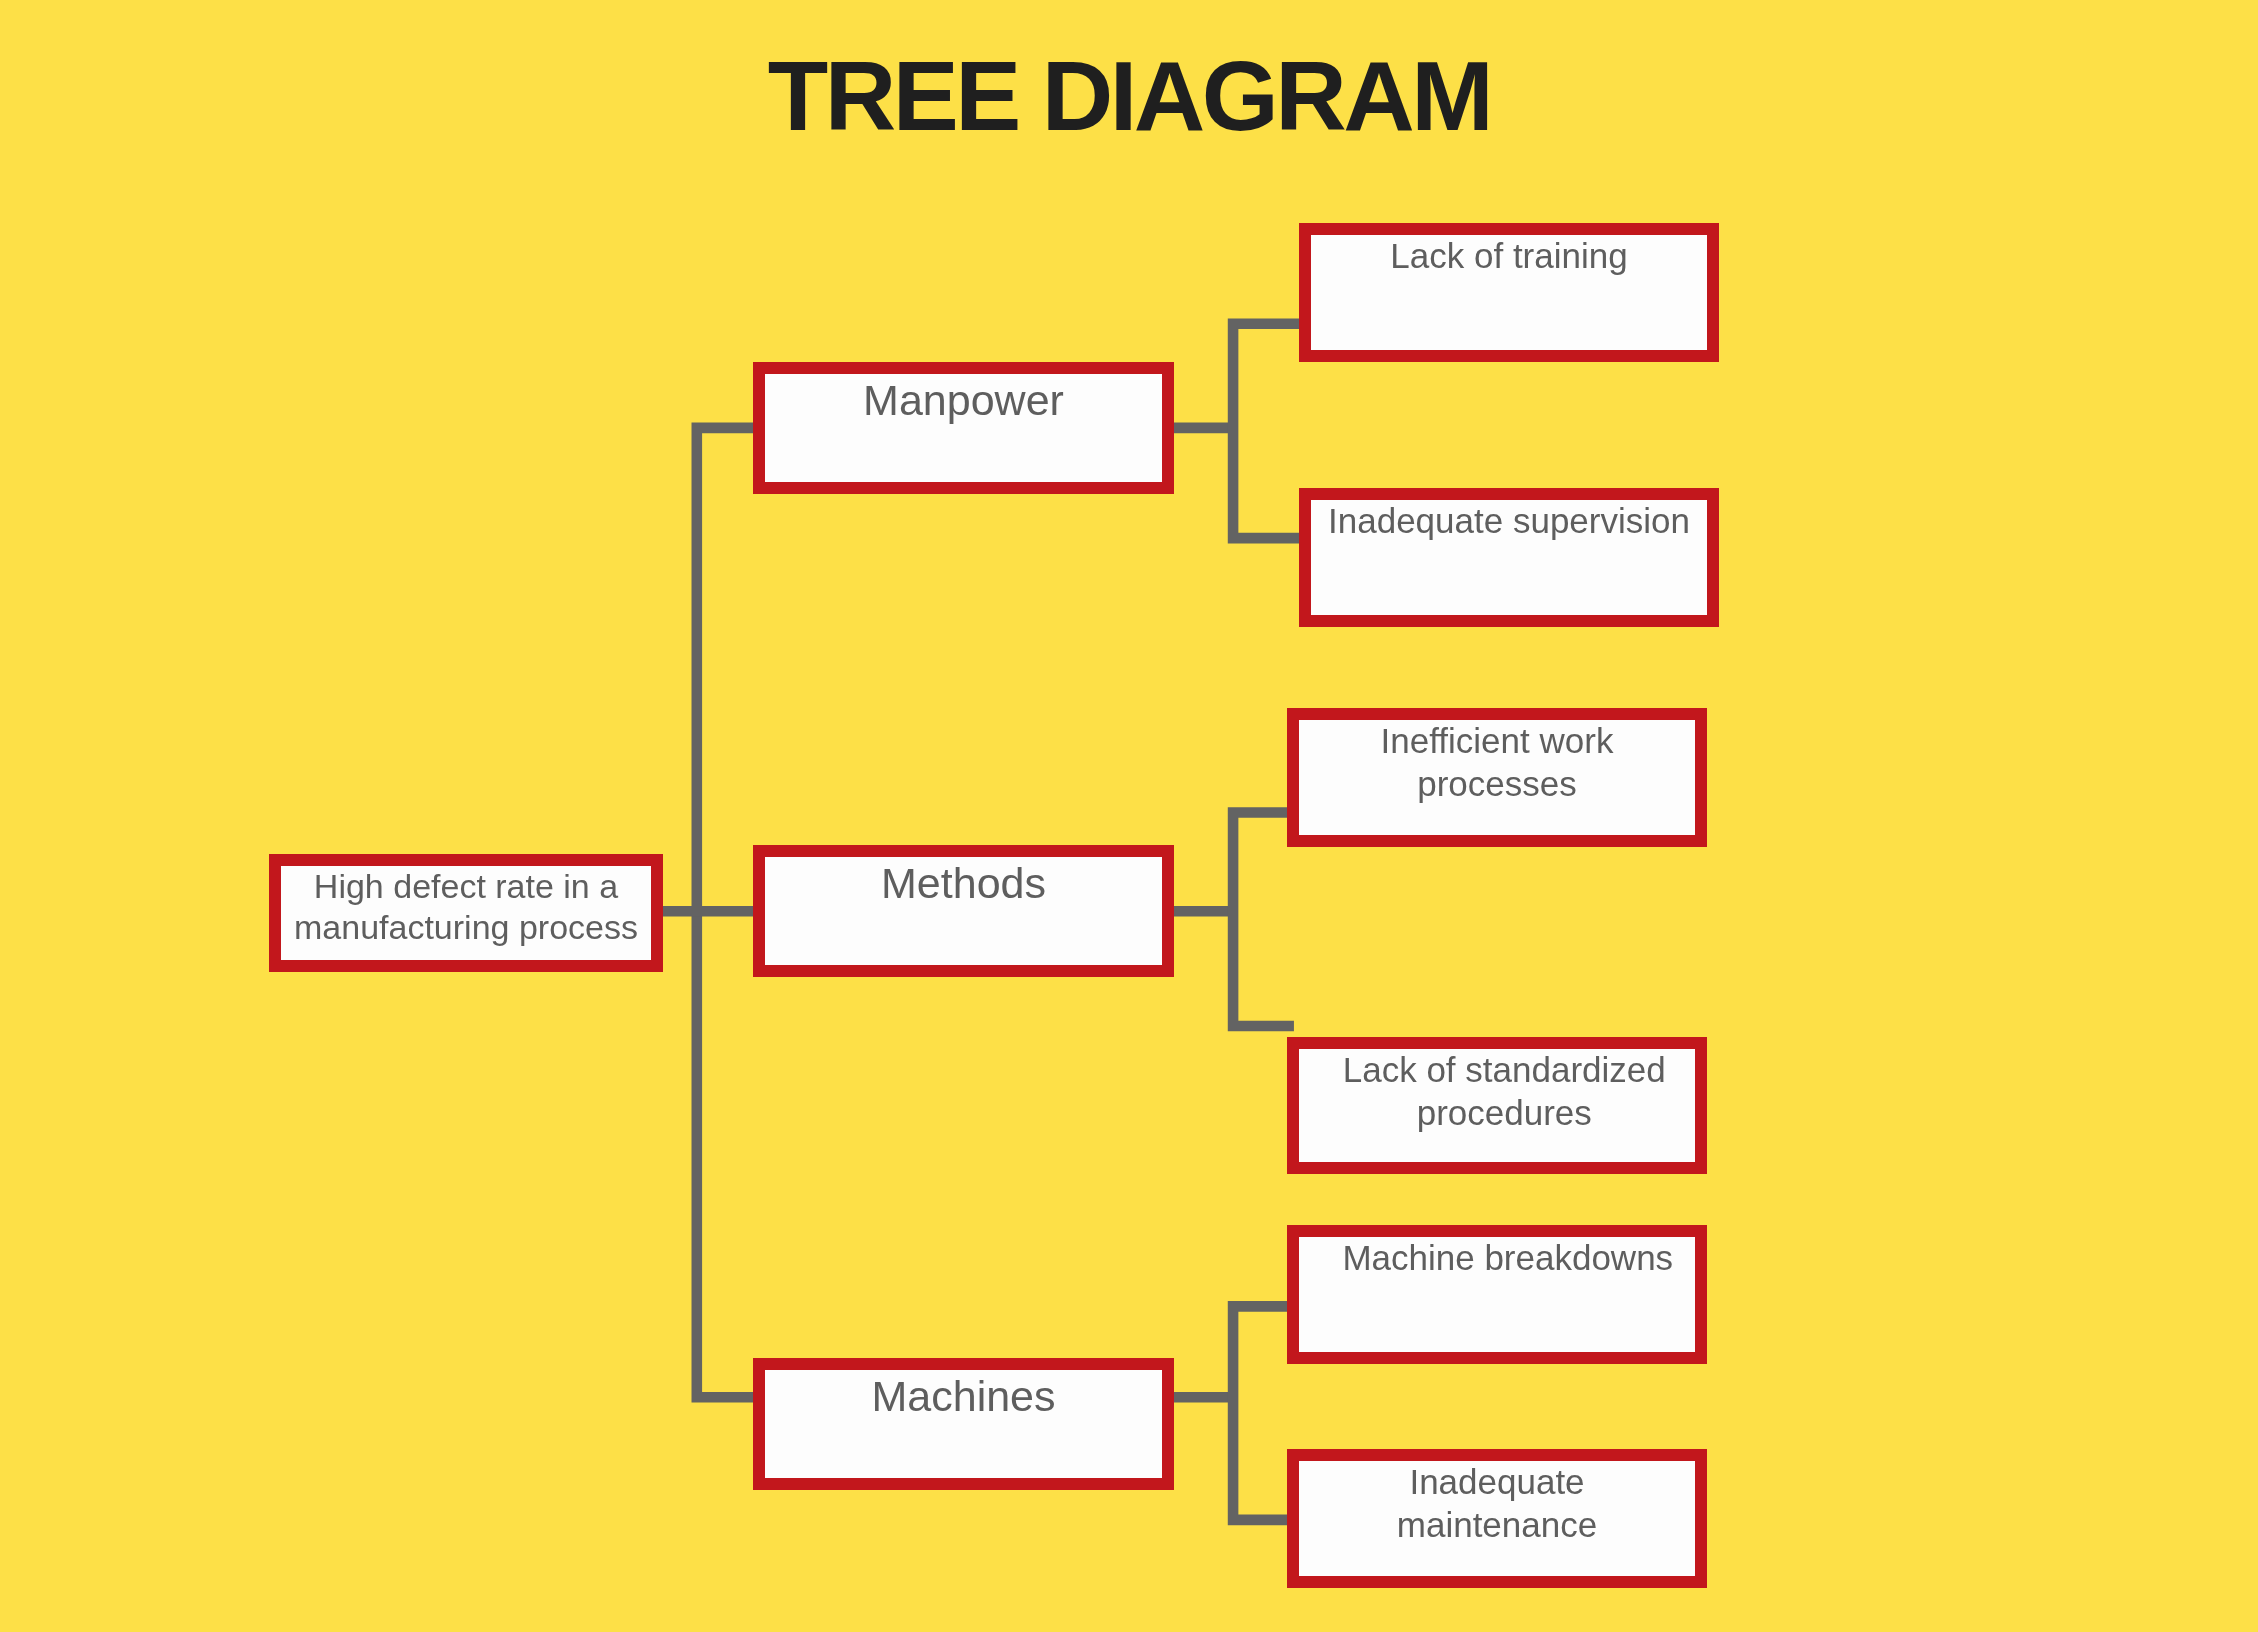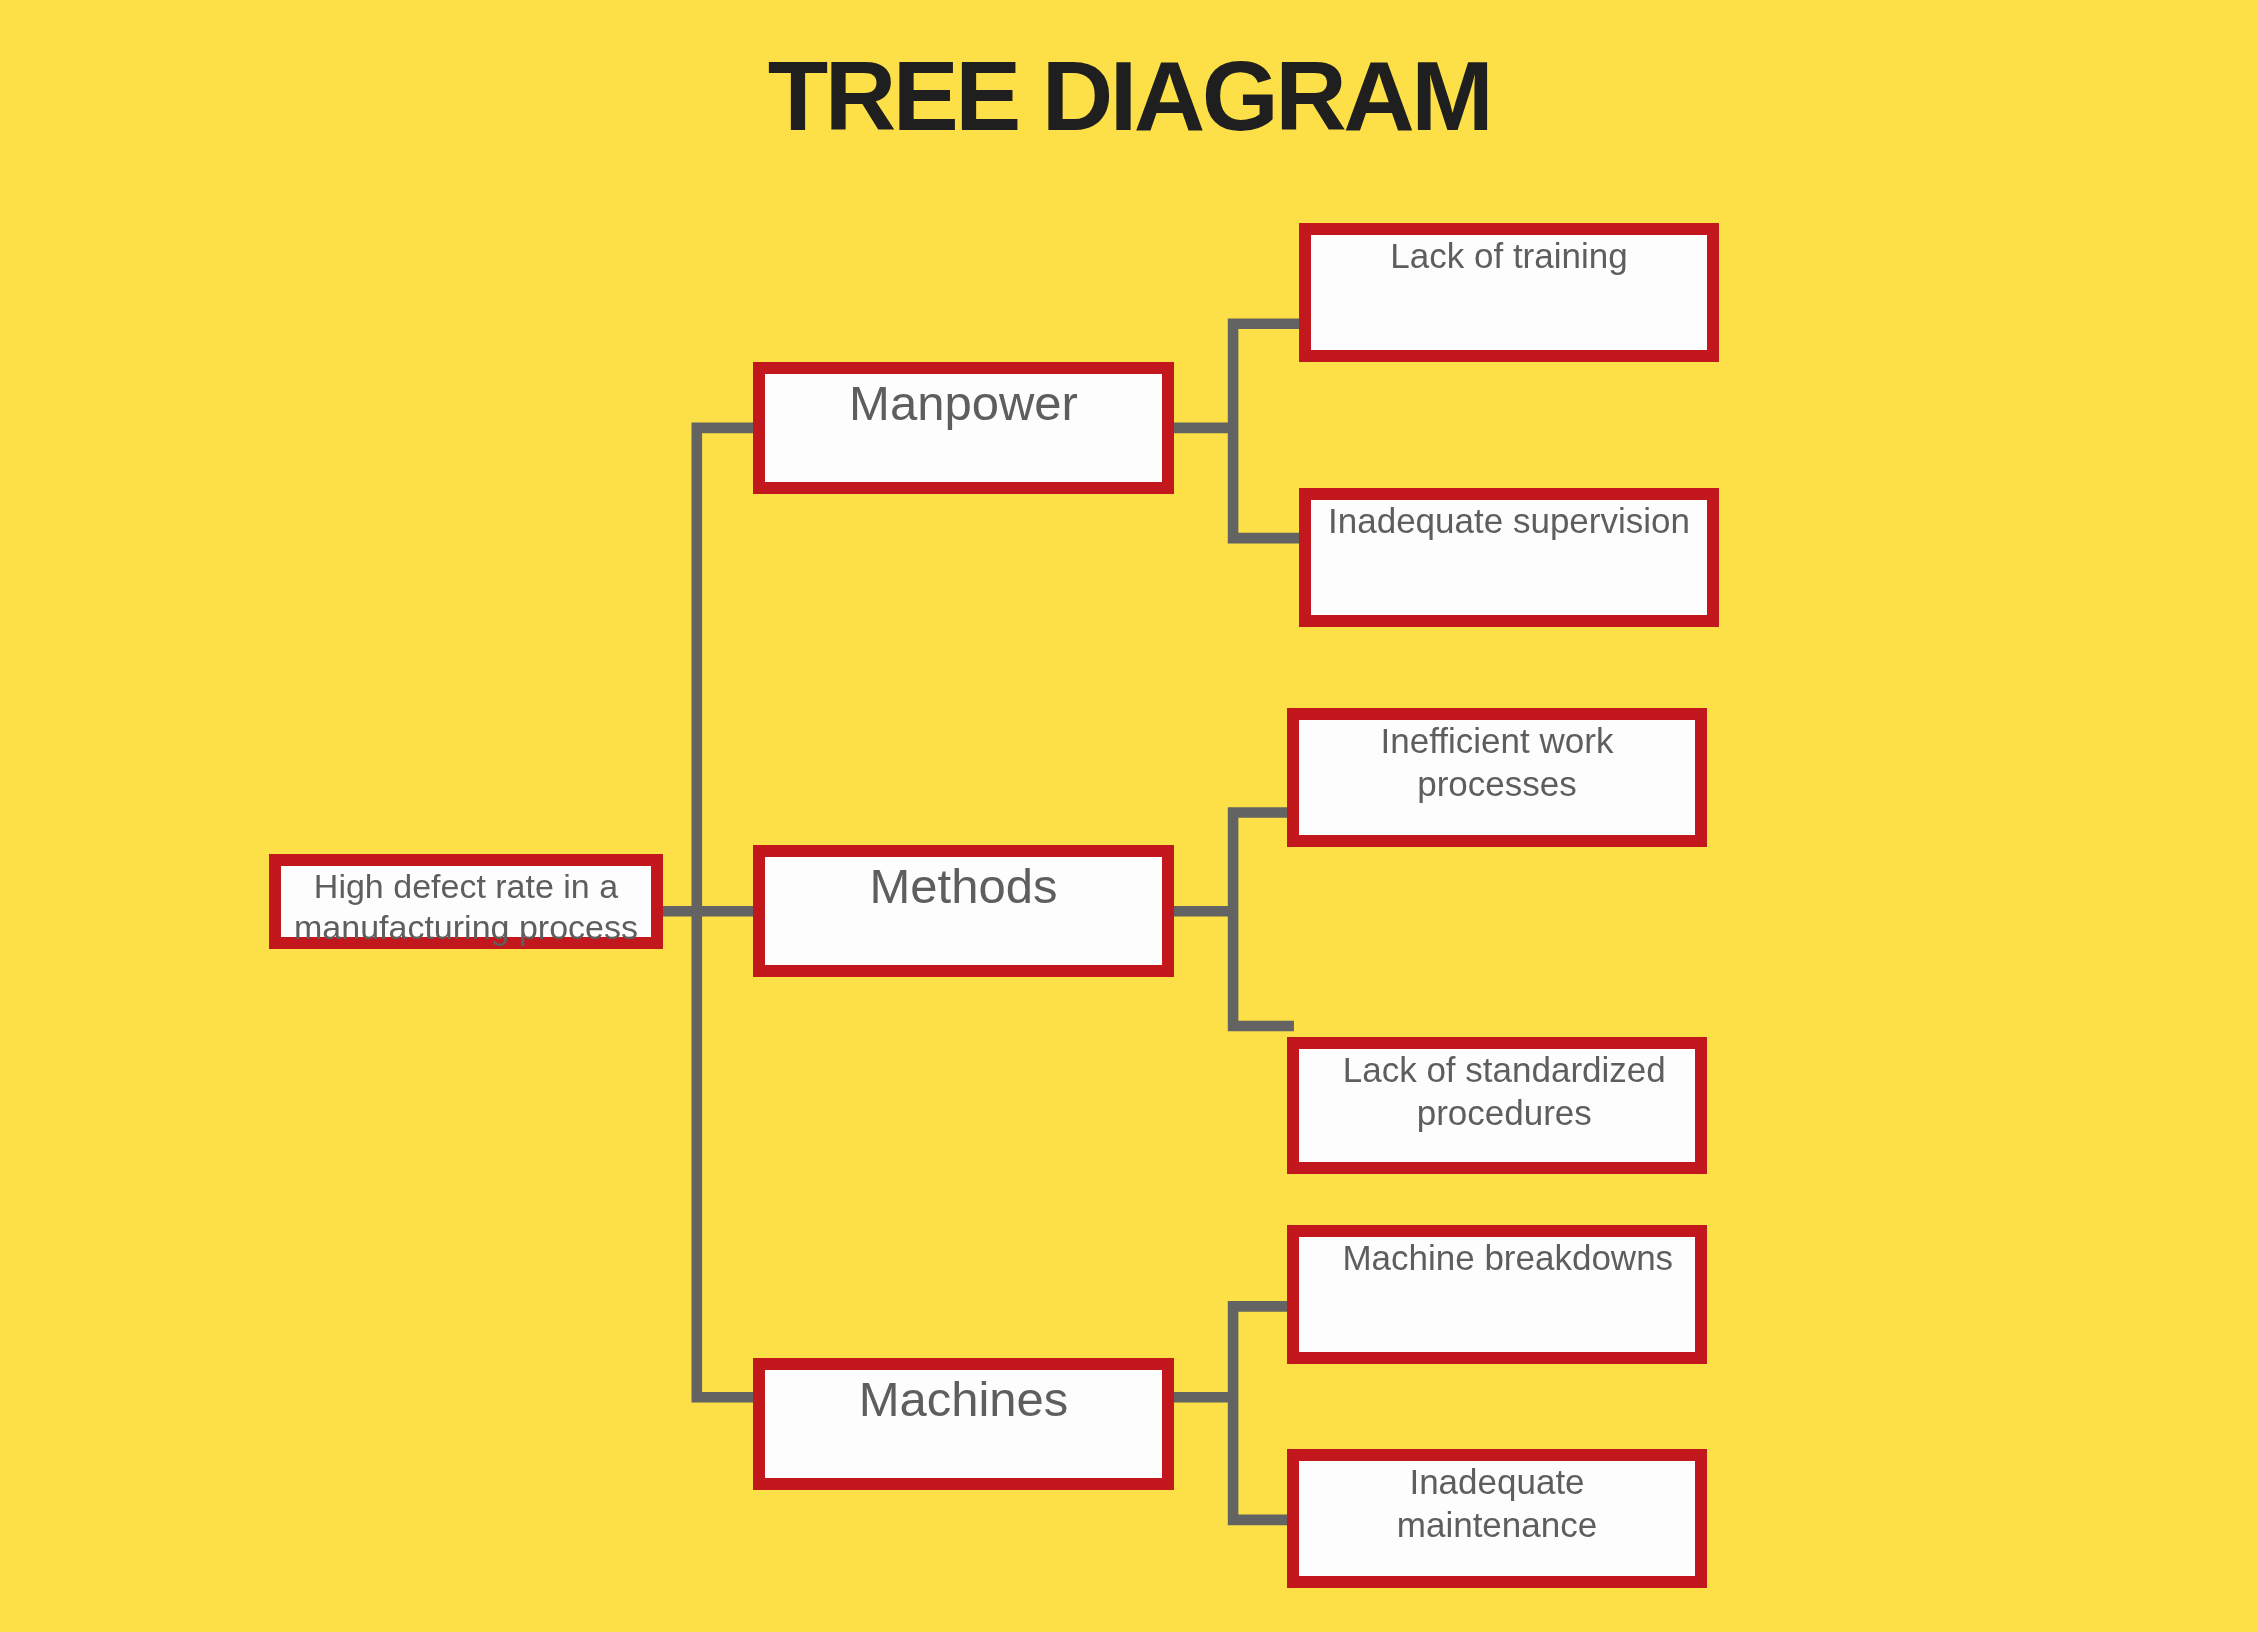--- a/index.html
+++ b/index.html
@@ -54,29 +54,29 @@
     align-items: flex-start;
     justify-content: center;
     text-align: center;
     color: #5e5e5e;
     padding: 0 11.5px;
     line-height: 1.22;
   }
 
   .node.root {
     left: 269px;  top: 854px;
-    width: 394px; height: 95px;
+    width: 394px; height: 118px;
     font-size: 34px;
     padding: 0 7px;
   }
 
   .node.category {
     left: 753px;
     width: 421px; height: 132px;
-    font-size: 49px;
+    font-size: 43px;
   }
   #node-manpower { top: 362px; }
   #node-methods  { top: 845px; }
   #node-machines { top: 1330px; margin-top: 28px; }
 
   .node.leaf {
     width: 420px;
     font-size: 35px;
   }
   #node-lack-of-training        { left: 1299px; top: 223px;  height: 139px; }

